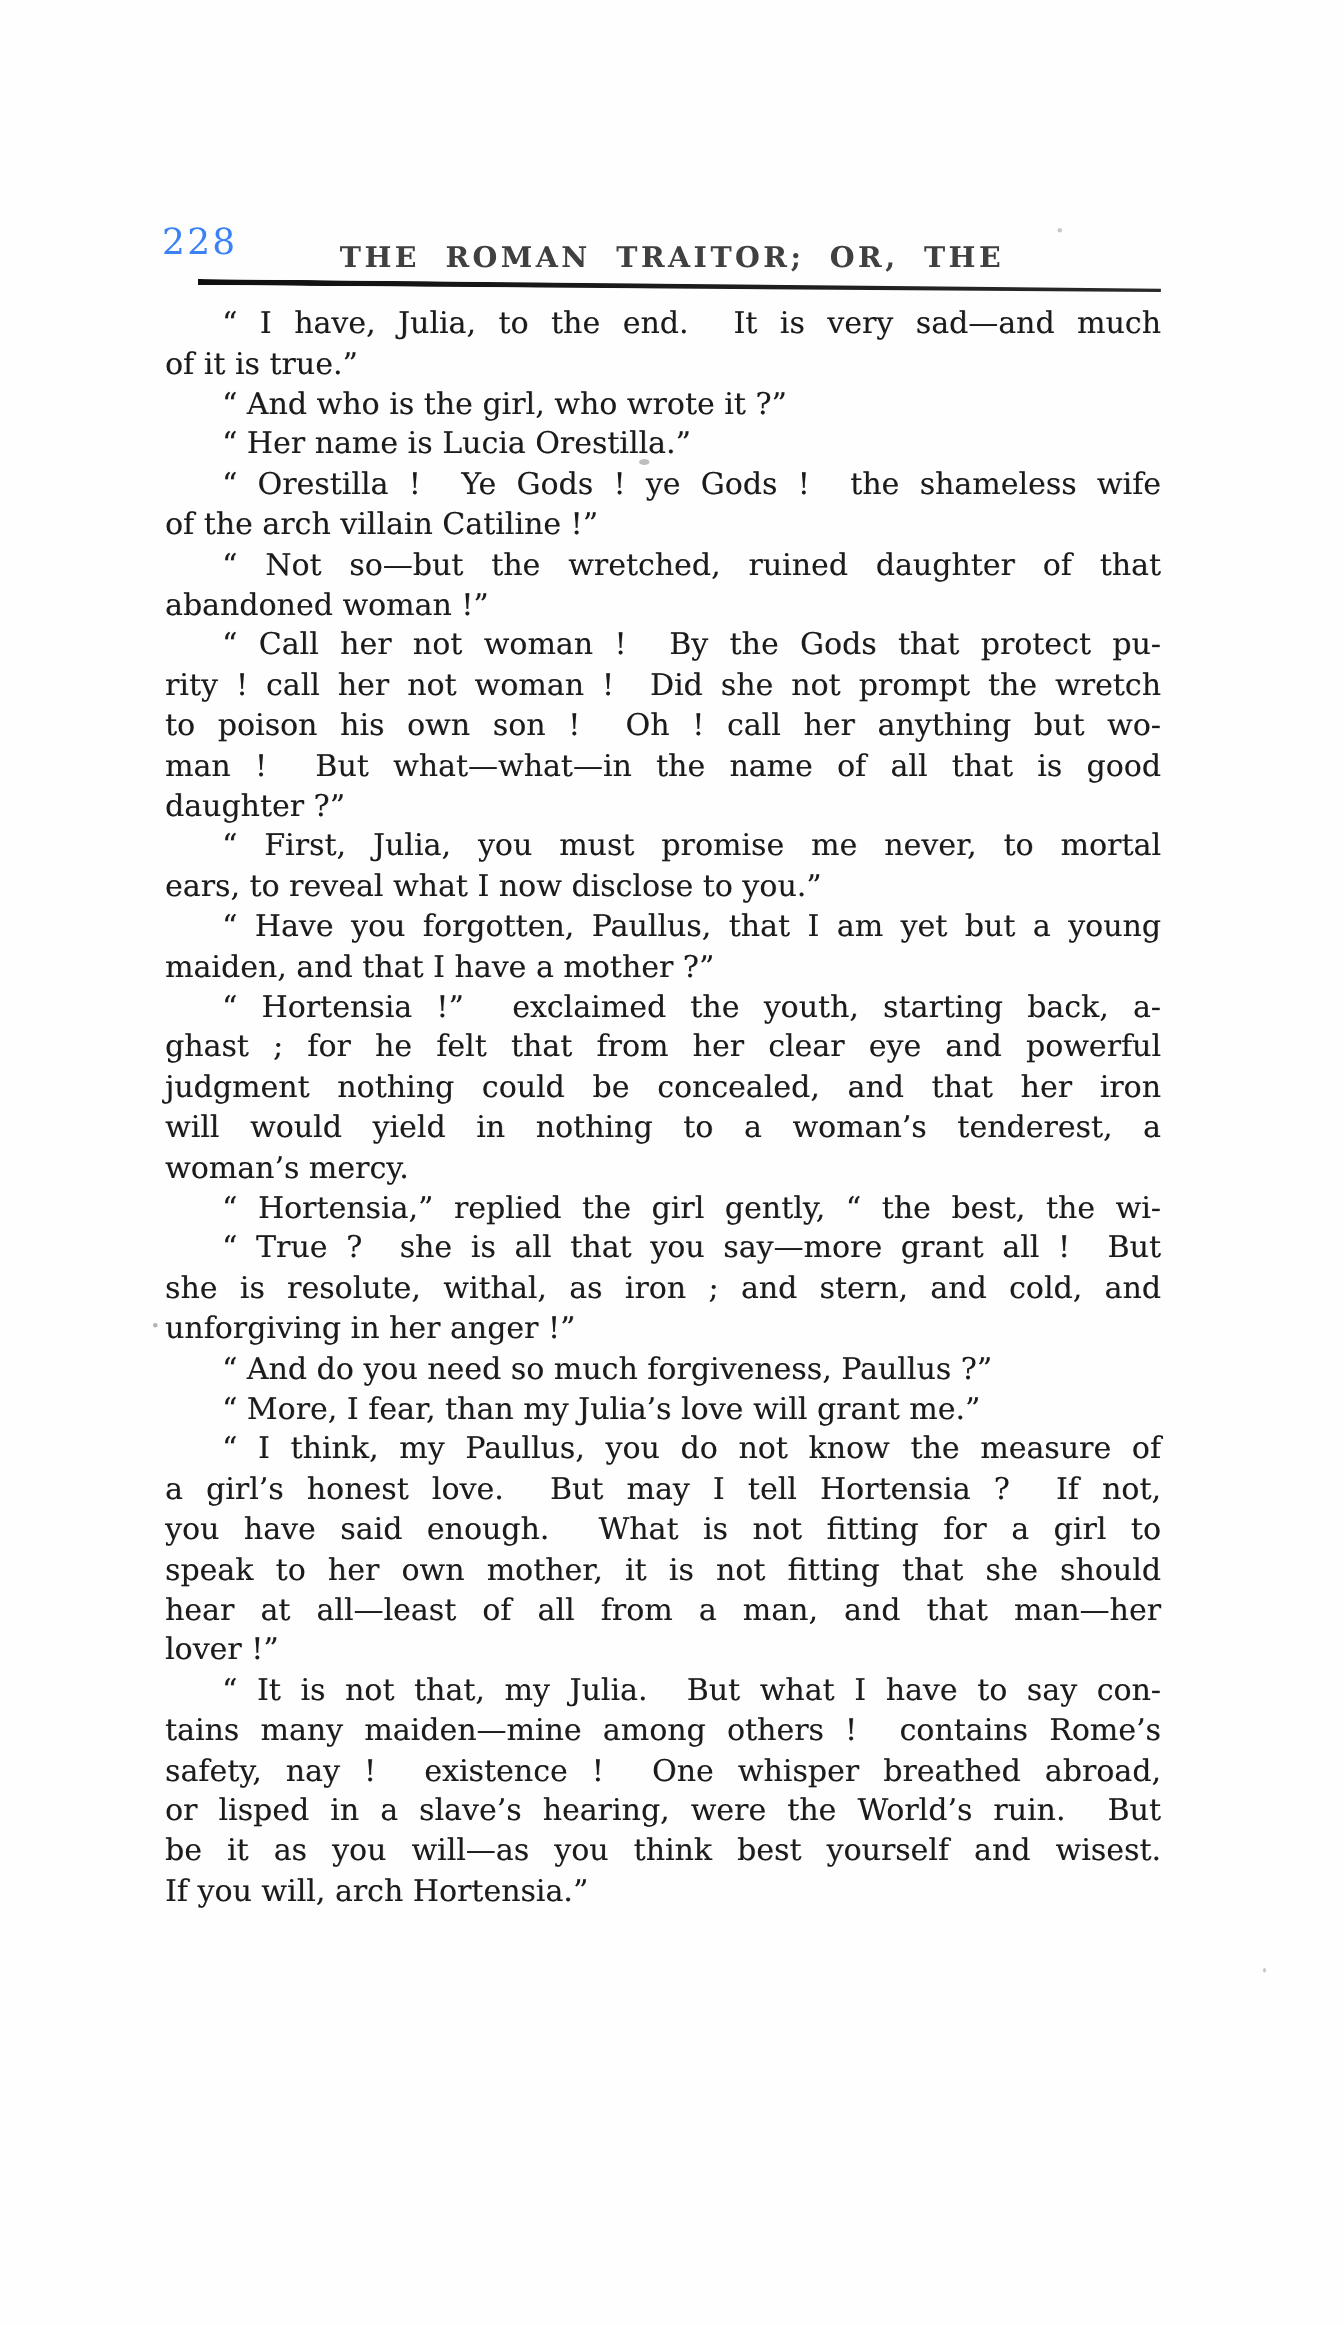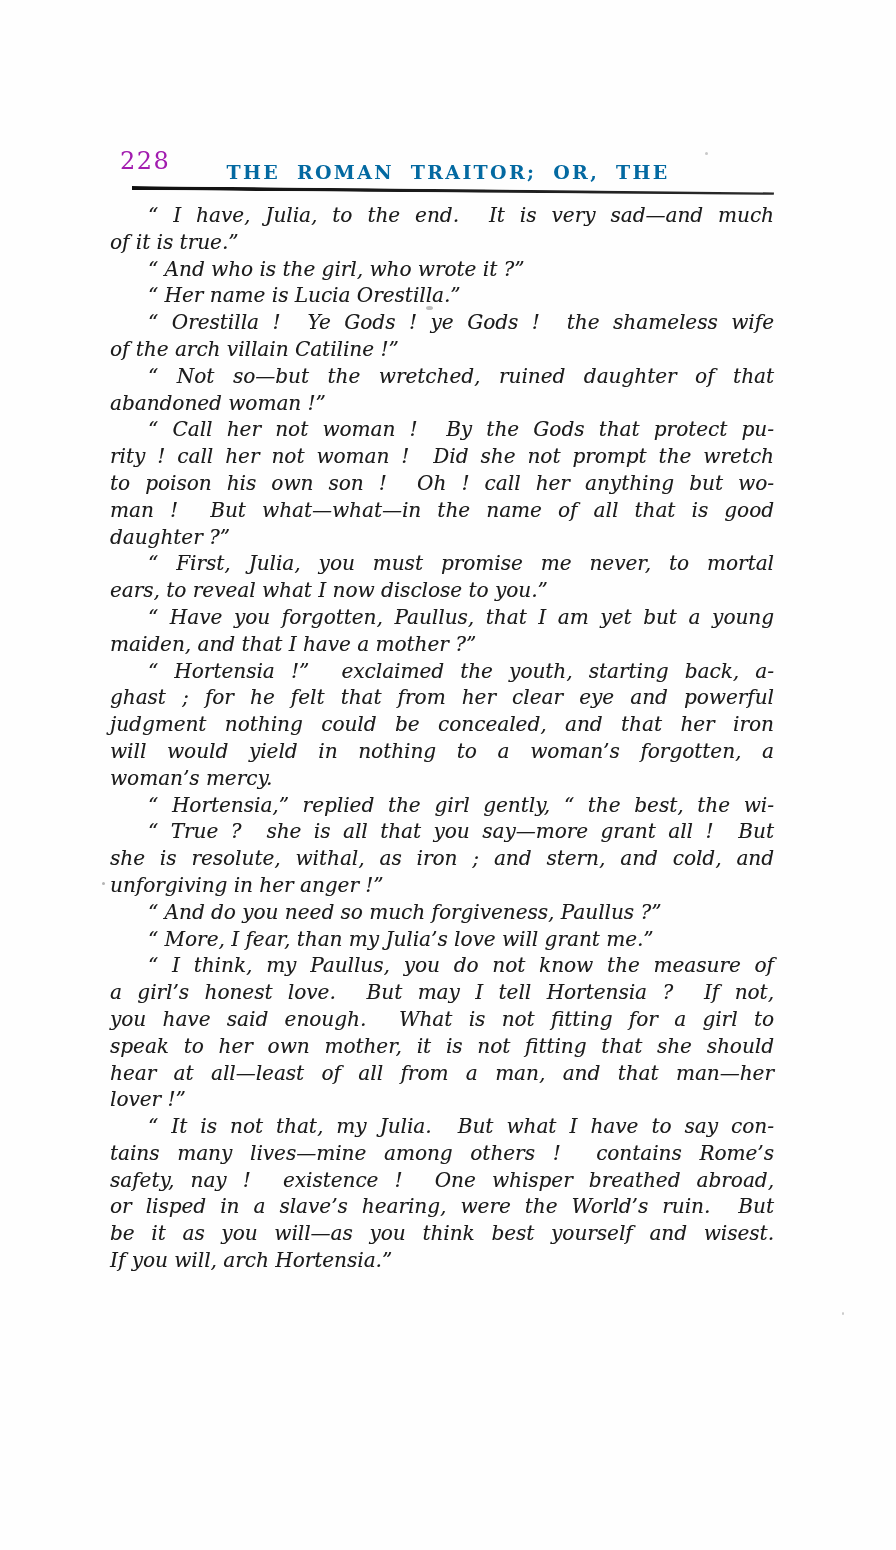--- a/index.html
+++ b/index.html
@@ -7,37 +7,37 @@
     position: relative;
     width: 896px;
     height: 1550px;
     background: #fefefe;
     font-family: "DejaVu Serif", serif;
     color: #1b1b1b;
     overflow: hidden;
   }
   .folio {
     position: absolute;
-    left: 120px;
+    left: 108px;
     top: 147px;
     font-size: 24px;
     letter-spacing: 1.5px;
-    color: #a21caf;
+    color: #3b82f6;
   }
   .running-header {
     position: absolute;
     left: 120px;
     right: 120px;
     top: 161px;
     text-align: center;
     font-size: 19px;
     font-weight: bold;
     letter-spacing: 2.3px;
     word-spacing: 8px;
-    color: #0369a1;
+    color: #404040;
     white-space: nowrap;
   }
   .header-rule {
     position: absolute;
     left: 132px;
     top: 186px;
     width: 642px;
     height: 4px;
     background: linear-gradient(to right, #101010, #1d1d1d 55%, #2a2a2a);
     clip-path: polygon(0 0, 100% 22%, 100% 78%, 0 100%);
@@ -46,21 +46,21 @@
   }
   .page-body {
     position: absolute;
     left: 110px;
     top: 202px;
     width: 664px;
     font-size: 20px;
     line-height: 26.8px;
     text-shadow: 0.25px 0.25px 0 rgba(27,27,27,0.4);
   }
-  .paragraph { margin: 0; font-style: italic; }
+  .paragraph { margin: 0; }
   .line {
     text-align: justify;
     text-align-last: justify;
     white-space: pre-wrap;
   }
   .line.first { text-indent: 38px; }
   .line.last { text-align-last: left; }
   .speck {
     position: absolute;
     background: rgba(40,40,40,0.35);
@@ -109,21 +109,21 @@
         <div class="line last">ears, to reveal what I now disclose to you.”</div>
       </div>
       <div class="paragraph">
         <div class="line first">“ Have you forgotten, Paullus, that I am yet but a young</div>
         <div class="line last">maiden, and that I have a mother ?”</div>
       </div>
       <div class="paragraph">
         <div class="line first">“ Hortensia !”  exclaimed the youth, starting back, a-</div>
         <div class="line">ghast ; for he felt that from her clear eye and powerful</div>
         <div class="line">judgment nothing could be concealed, and that her iron</div>
-        <div class="line">will would yield in nothing to a woman’s forgotten, a</div>
+        <div class="line">will would yield in nothing to a woman’s tenderest, a</div>
         <div class="line last">woman’s mercy.</div>
       </div>
       <div class="paragraph">
         <div class="line first">“ Hortensia,” replied the girl gently, “ the best, the wi-</div>
       </div>
       <div class="paragraph">
         <div class="line first">“ True ?  she is all that you say—more grant all !  But</div>
         <div class="line">she is resolute, withal, as iron ; and stern, and cold, and</div>
         <div class="line last">unforgiving in her anger !”</div>
       </div>
@@ -136,21 +136,21 @@
       <div class="paragraph">
         <div class="line first">“ I think, my Paullus, you do not know the measure of</div>
         <div class="line">a girl’s honest love.  But may I tell Hortensia ?  If not,</div>
         <div class="line">you have said enough.  What is not fitting for a girl to</div>
         <div class="line">speak to her own mother, it is not fitting that she should</div>
         <div class="line">hear at all—least of all from a man, and that man—her</div>
         <div class="line last">lover !”</div>
       </div>
       <div class="paragraph">
         <div class="line first">“ It is not that, my Julia.  But what I have to say con-</div>
-        <div class="line">tains many lives—mine among others !  contains Rome’s</div>
+        <div class="line">tains many maiden—mine among others !  contains Rome’s</div>
         <div class="line">safety, nay !  existence !  One whisper breathed abroad,</div>
         <div class="line">or lisped in a slave’s hearing, were the World’s ruin.  But</div>
         <div class="line">be it as you will—as you think best yourself and wisest.</div>
         <div class="line last">If you will, arch Hortensia.”</div>
       </div>
     </div>
   <div class="speck s1"></div>
   <div class="speck s2"></div>
   <div class="speck s3"></div>
   <div class="speck s4"></div>

